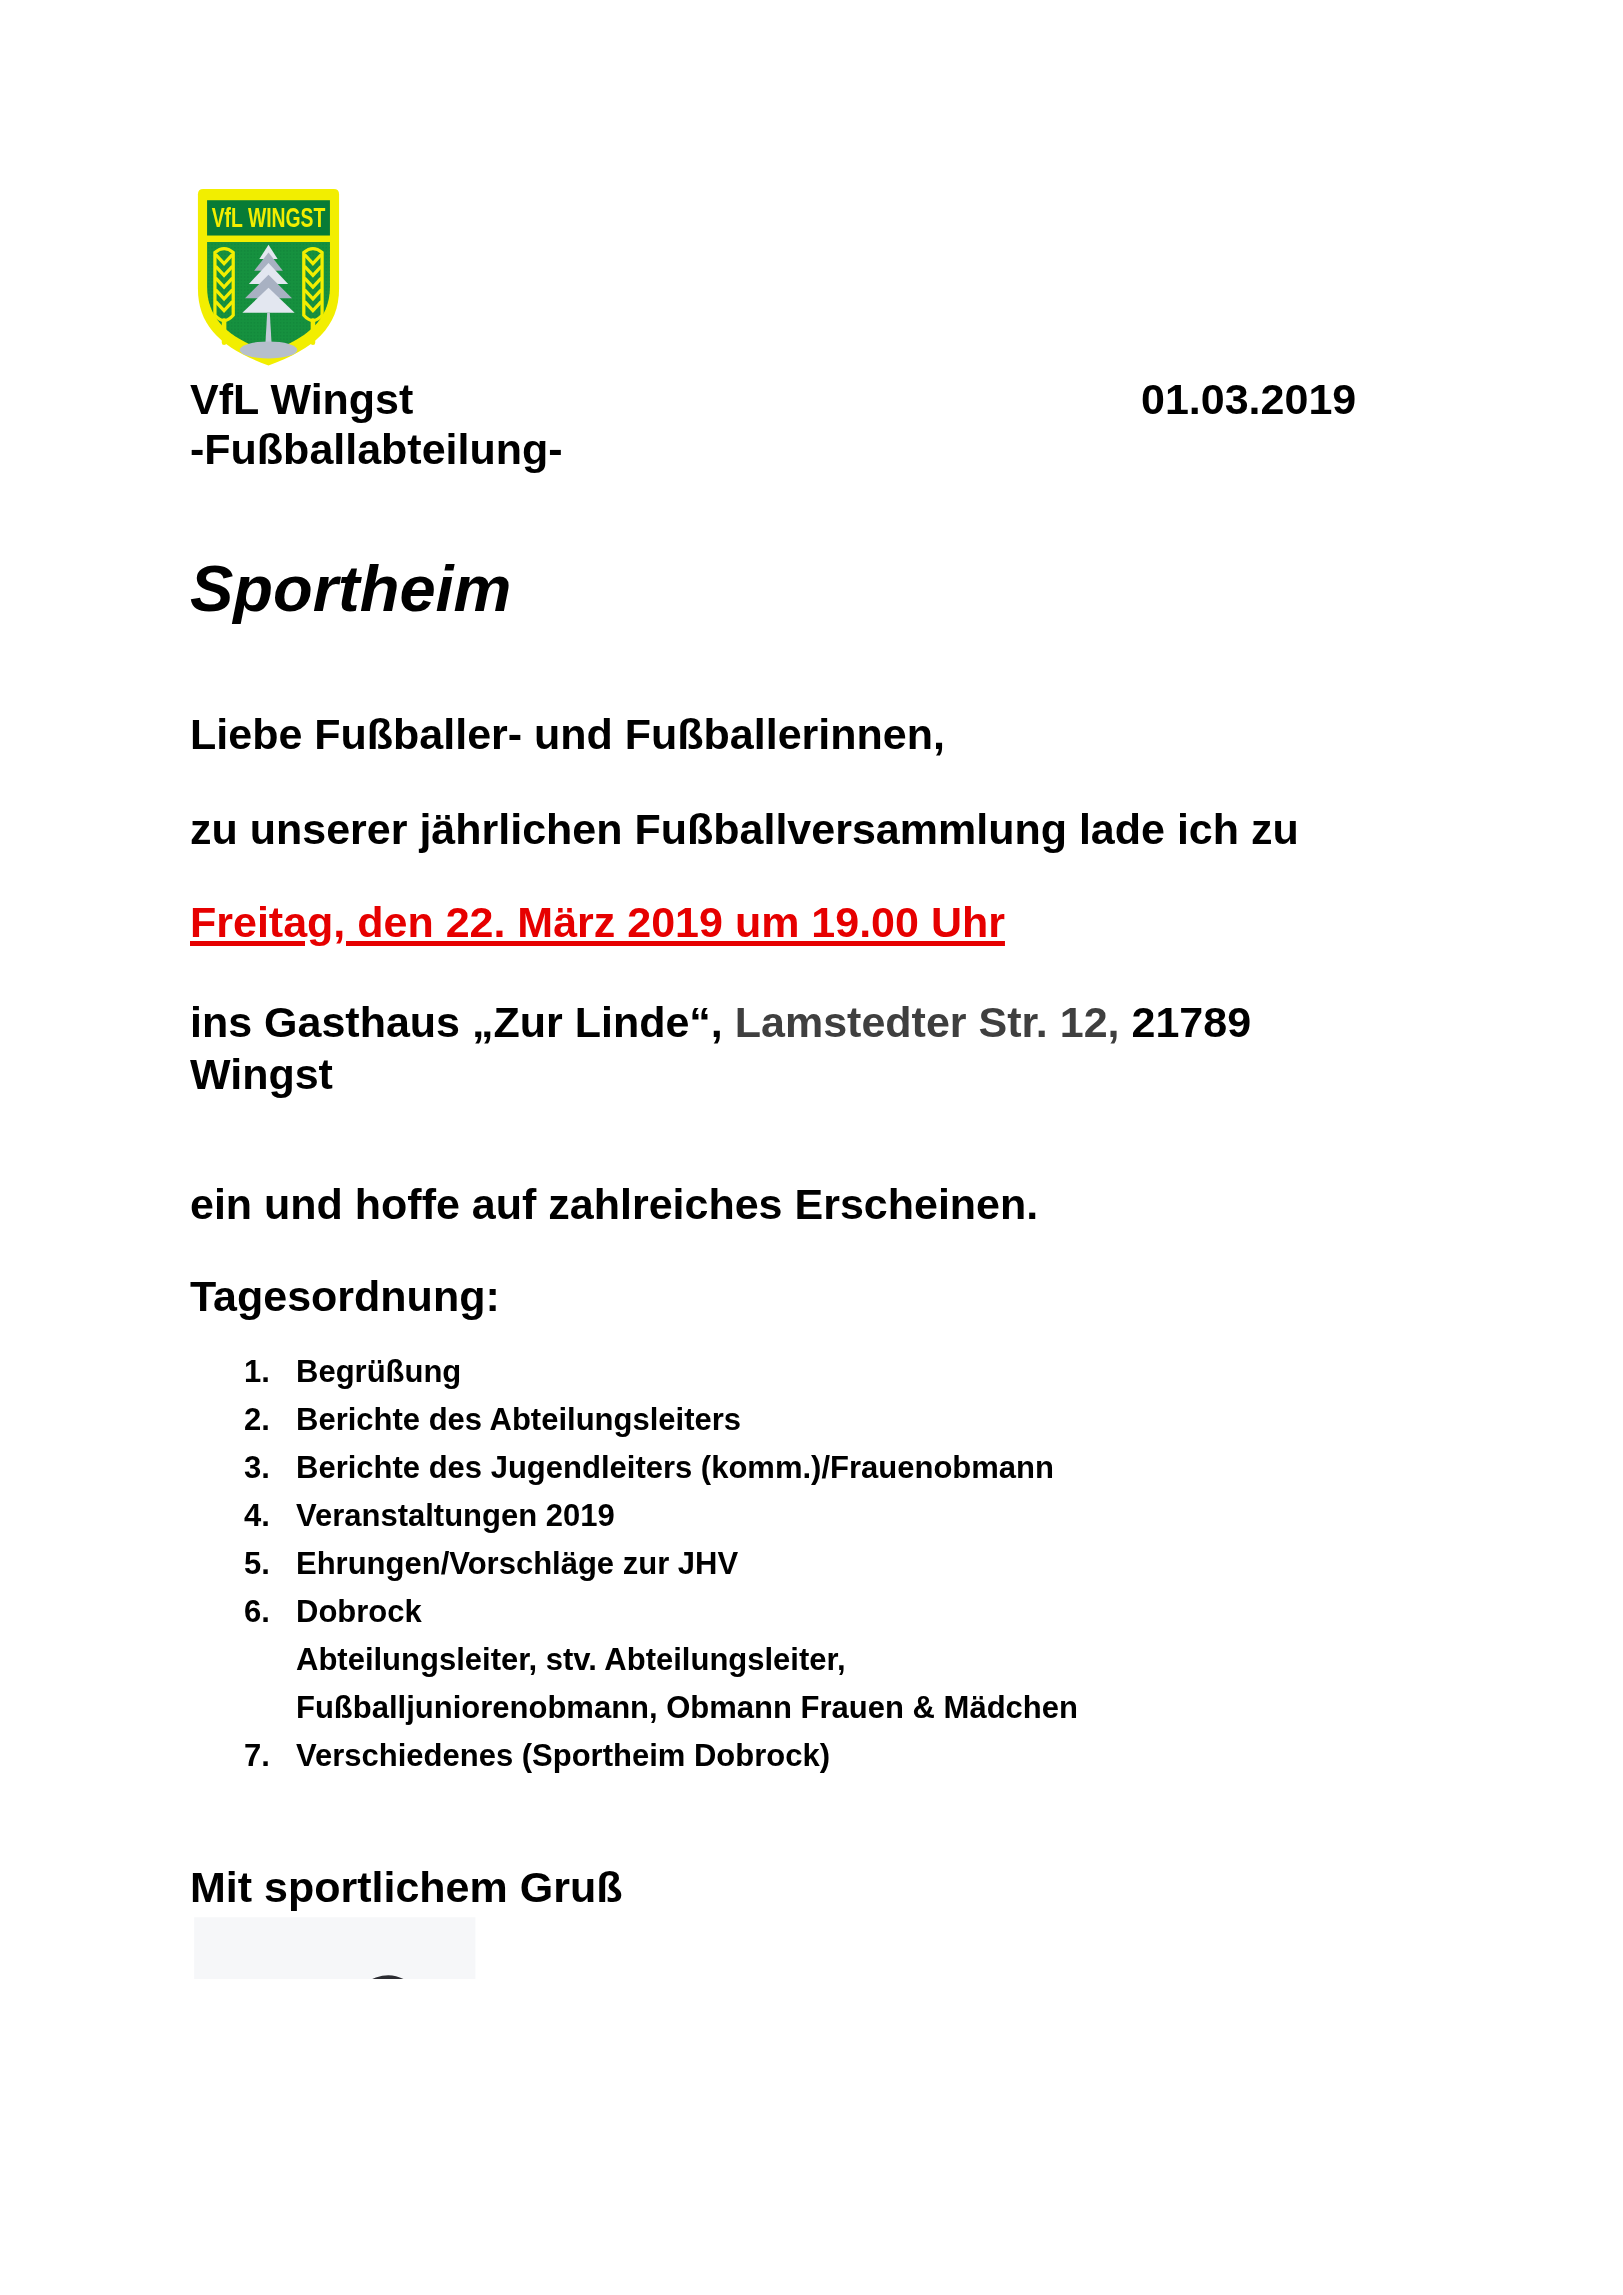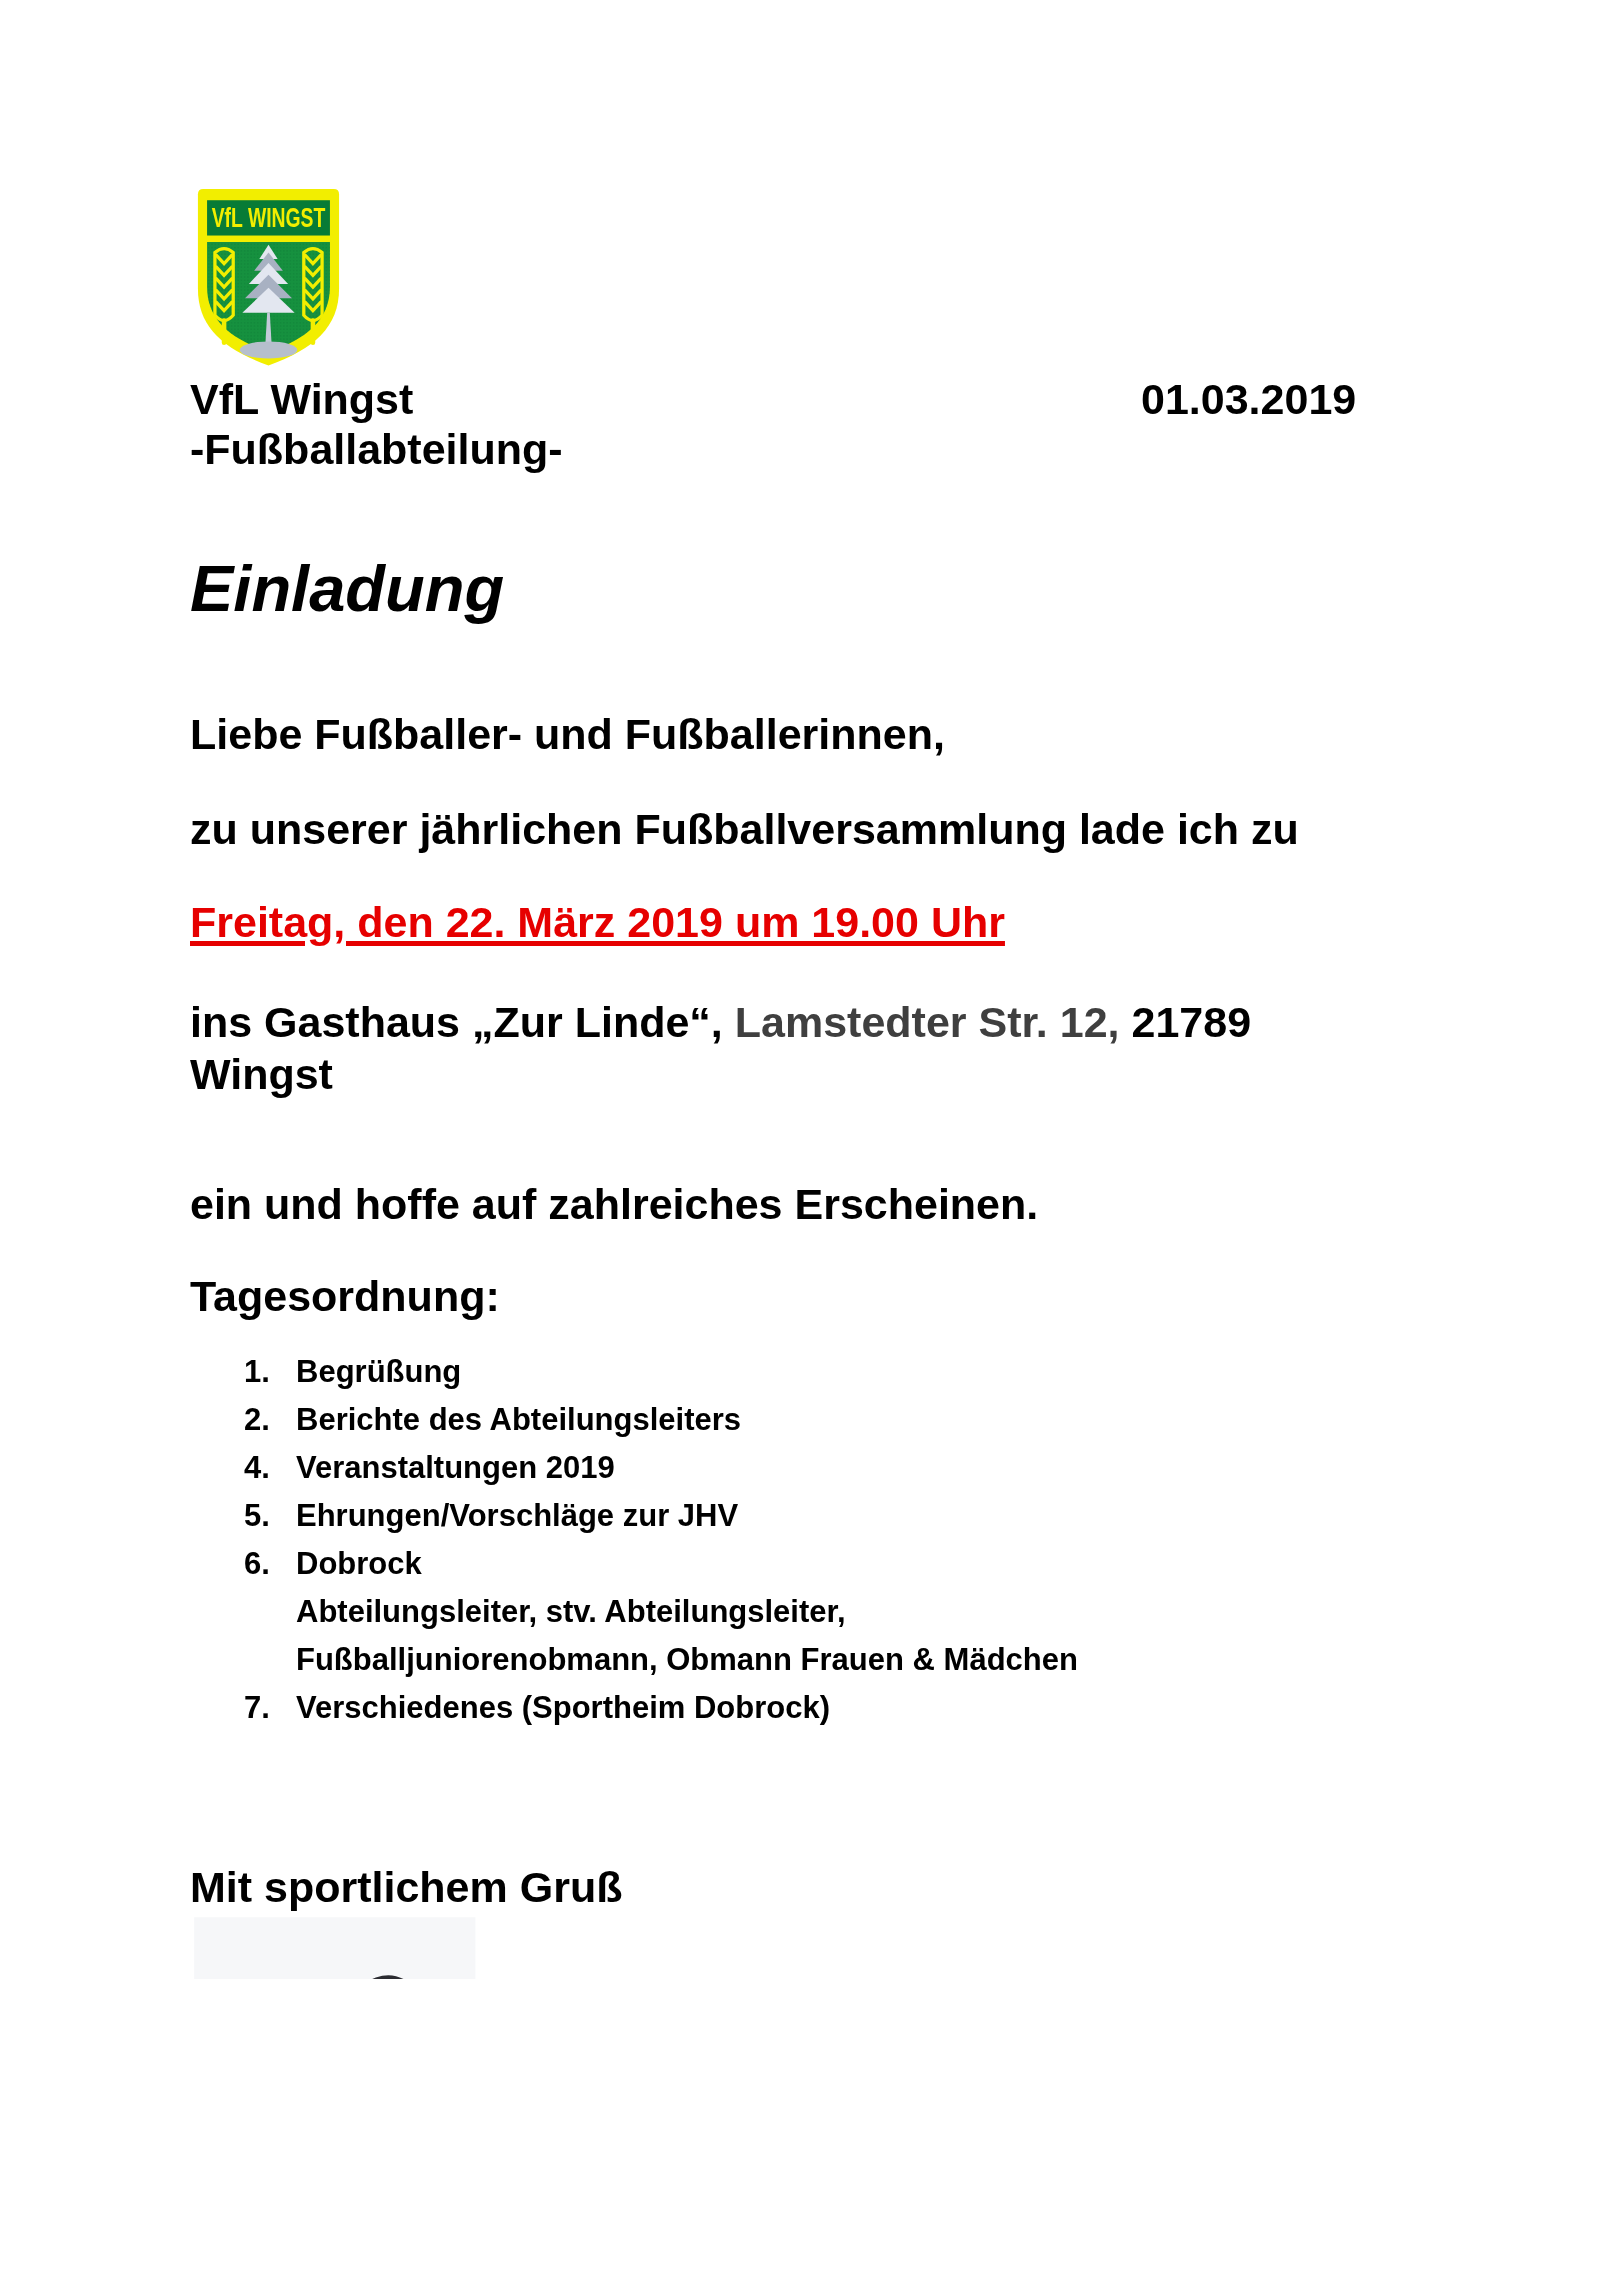--- a/index.html
+++ b/index.html
@@ -86,21 +86,21 @@
       <path d="M170,158 L182,171 L194,158" stroke-width="5"></path>
       <path d="M170,176 L182,189 L194,176" stroke-width="5"></path>
       <path d="M182,204 L182,238" stroke-width="7"></path>
     </g>
   </svg>
 
   <div class="txt org">VfL Wingst</div>
   <div class="txt date">01.03.2019</div>
   <div class="txt dept">-Fußballabteilung-</div>
 
-  <h1 class="title">Einladung</h1>
+  <h1 class="title">Sportheim</h1>
 
   <div class="txt salutation">Liebe Fußballer- und Fußballerinnen,</div>
   <div class="txt intro">zu unserer jährlichen Fußballversammlung lade ich zu</div>
 
   <div class="txt event">
     <span class="u">Freitag, den 22. März 2019 um 19.00 Uhr</span>
   </div>
 
   <div class="txt venue">
     <span>ins Gasthaus „Zur Linde“,</span>
@@ -109,20 +109,21 @@
     <span>Wingst</span>
   </div>
 
   <div class="txt hope">ein und hoffe auf zahlreiches Erscheinen.</div>
 
   <div class="txt agenda-heading">Tagesordnung:</div>
 
   <div class="agenda">
     <div><span class="num">1.</span><span>Begrüßung</span></div>
     <div><span class="num">2.</span><span>Berichte des Abteilungsleiters</span></div>
+    <div><span class="num">3.</span><span>Berichte des Jugendleiters (komm.)/Frauenobmann</span></div>
     <div><span class="num">4.</span><span>Veranstaltungen 2019</span></div>
     <div><span class="num">5.</span><span>Ehrungen/Vorschläge zur JHV</span></div>
     <div><span class="num">6.</span><span>Dobrock</span></div>
     <div class="sub">Abteilungsleiter, stv. Abteilungsleiter,</div>
     <div class="sub">Fußballjuniorenobmann, Obmann Frauen &amp; Mädchen</div>
     <div><span class="num">7.</span><span>Verschiedenes (Sportheim Dobrock)</span></div>
   </div>
 
   <div class="txt greeting">Mit sportlichem Gruß</div>
 

